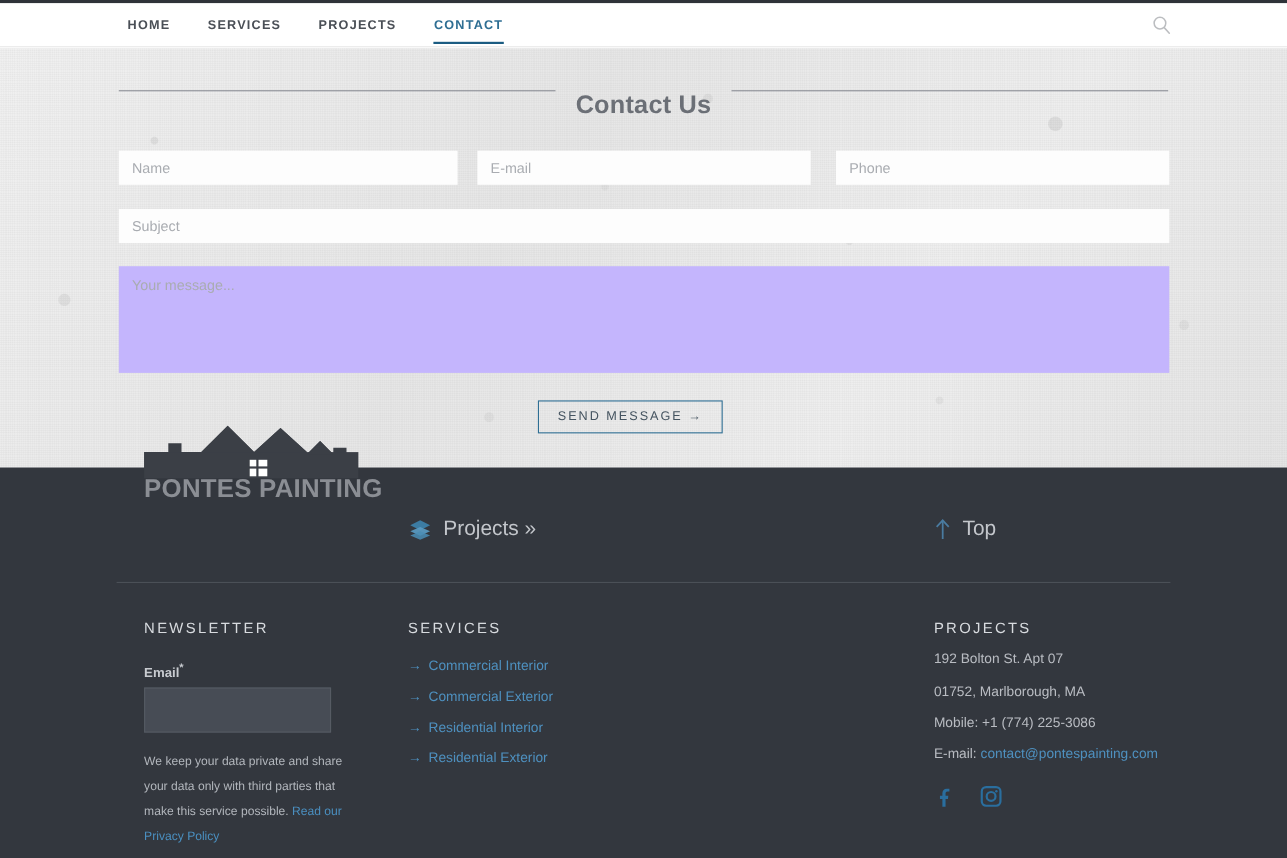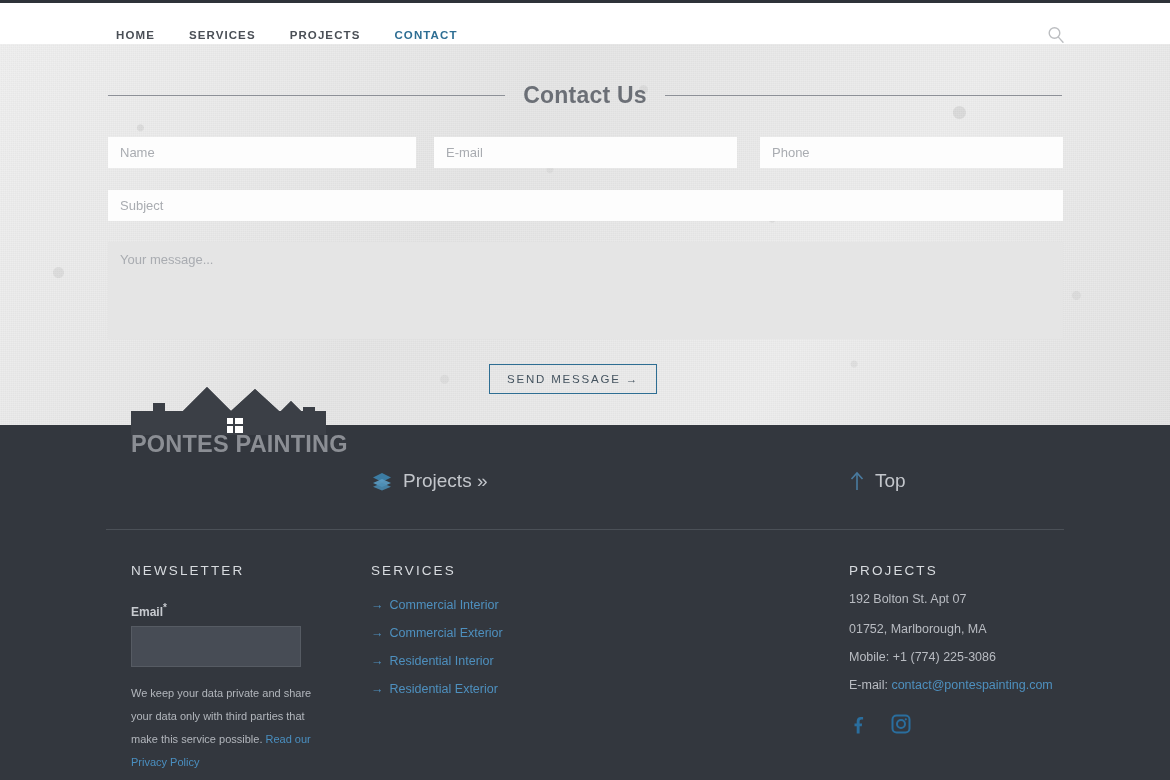--- a/index.html
+++ b/index.html
@@ -24,21 +24,21 @@
     position: absolute;
     top: 0; left: 0;
     width: 1170px;
     height: 3px;
     background: #2f3339;
   }
 
   
   .navbar {
     position: absolute;
-    top: 15px; left: 0;
+    top: 3px; left: 0;
     width: 1170px;
     height: 40px;
     background: #ffffff;
     border-bottom: 1px solid #e8e8e8;
     display: flex;
     align-items: center;
   }
 
   .nav-items {
     display: flex;
@@ -108,21 +108,20 @@
       repeating-linear-gradient(0deg, rgba(255,255,255,.05) 0 1px, rgba(140,140,140,.035) 1px 2px),
       repeating-linear-gradient(90deg, rgba(255,255,255,.05) 0 1px, rgba(140,140,140,.03) 1px 2px);
     pointer-events: none;
   }
 
   .section-title-row {
     position: absolute;
     top: 82px; left: 108px;
     width: 954px;
     display: flex;
-    align-items: center;
     z-index: 3;
   }
   .title-rule { flex: 1; height: 1px; background: #8d9097; }
   .section-title {
     font-size: 23px;
     font-weight: bold;
     color: #6b6f76;
     padding: 0 18px;
     letter-spacing: .2px;
     white-space: nowrap;
@@ -145,21 +144,21 @@
 
   .f-name    { top: 137px; left: 108px;  width: 308px; height: 31px; }
   .f-email   { top: 137px; left: 434px;  width: 303px; height: 31px; }
   .f-phone   { top: 137px; left: 760px;  width: 303px; height: 31px; }
   .f-subject { top: 190px; left: 108px;  width: 955px; height: 31px; }
 
   .f-message {
     position: absolute;
     top: 242px; left: 108px;
     width: 955px; height: 97px;
-    background: #e5e5e5;
+    background: #c4b5fd;
     border: none;
     outline: none;
     resize: none;
     font-family: "Liberation Sans", sans-serif;
     font-size: 13px;
     color: #3c4148;
     padding: 10px 12px;
   }
   .f-message::placeholder { color: #a9acb1; }
 

